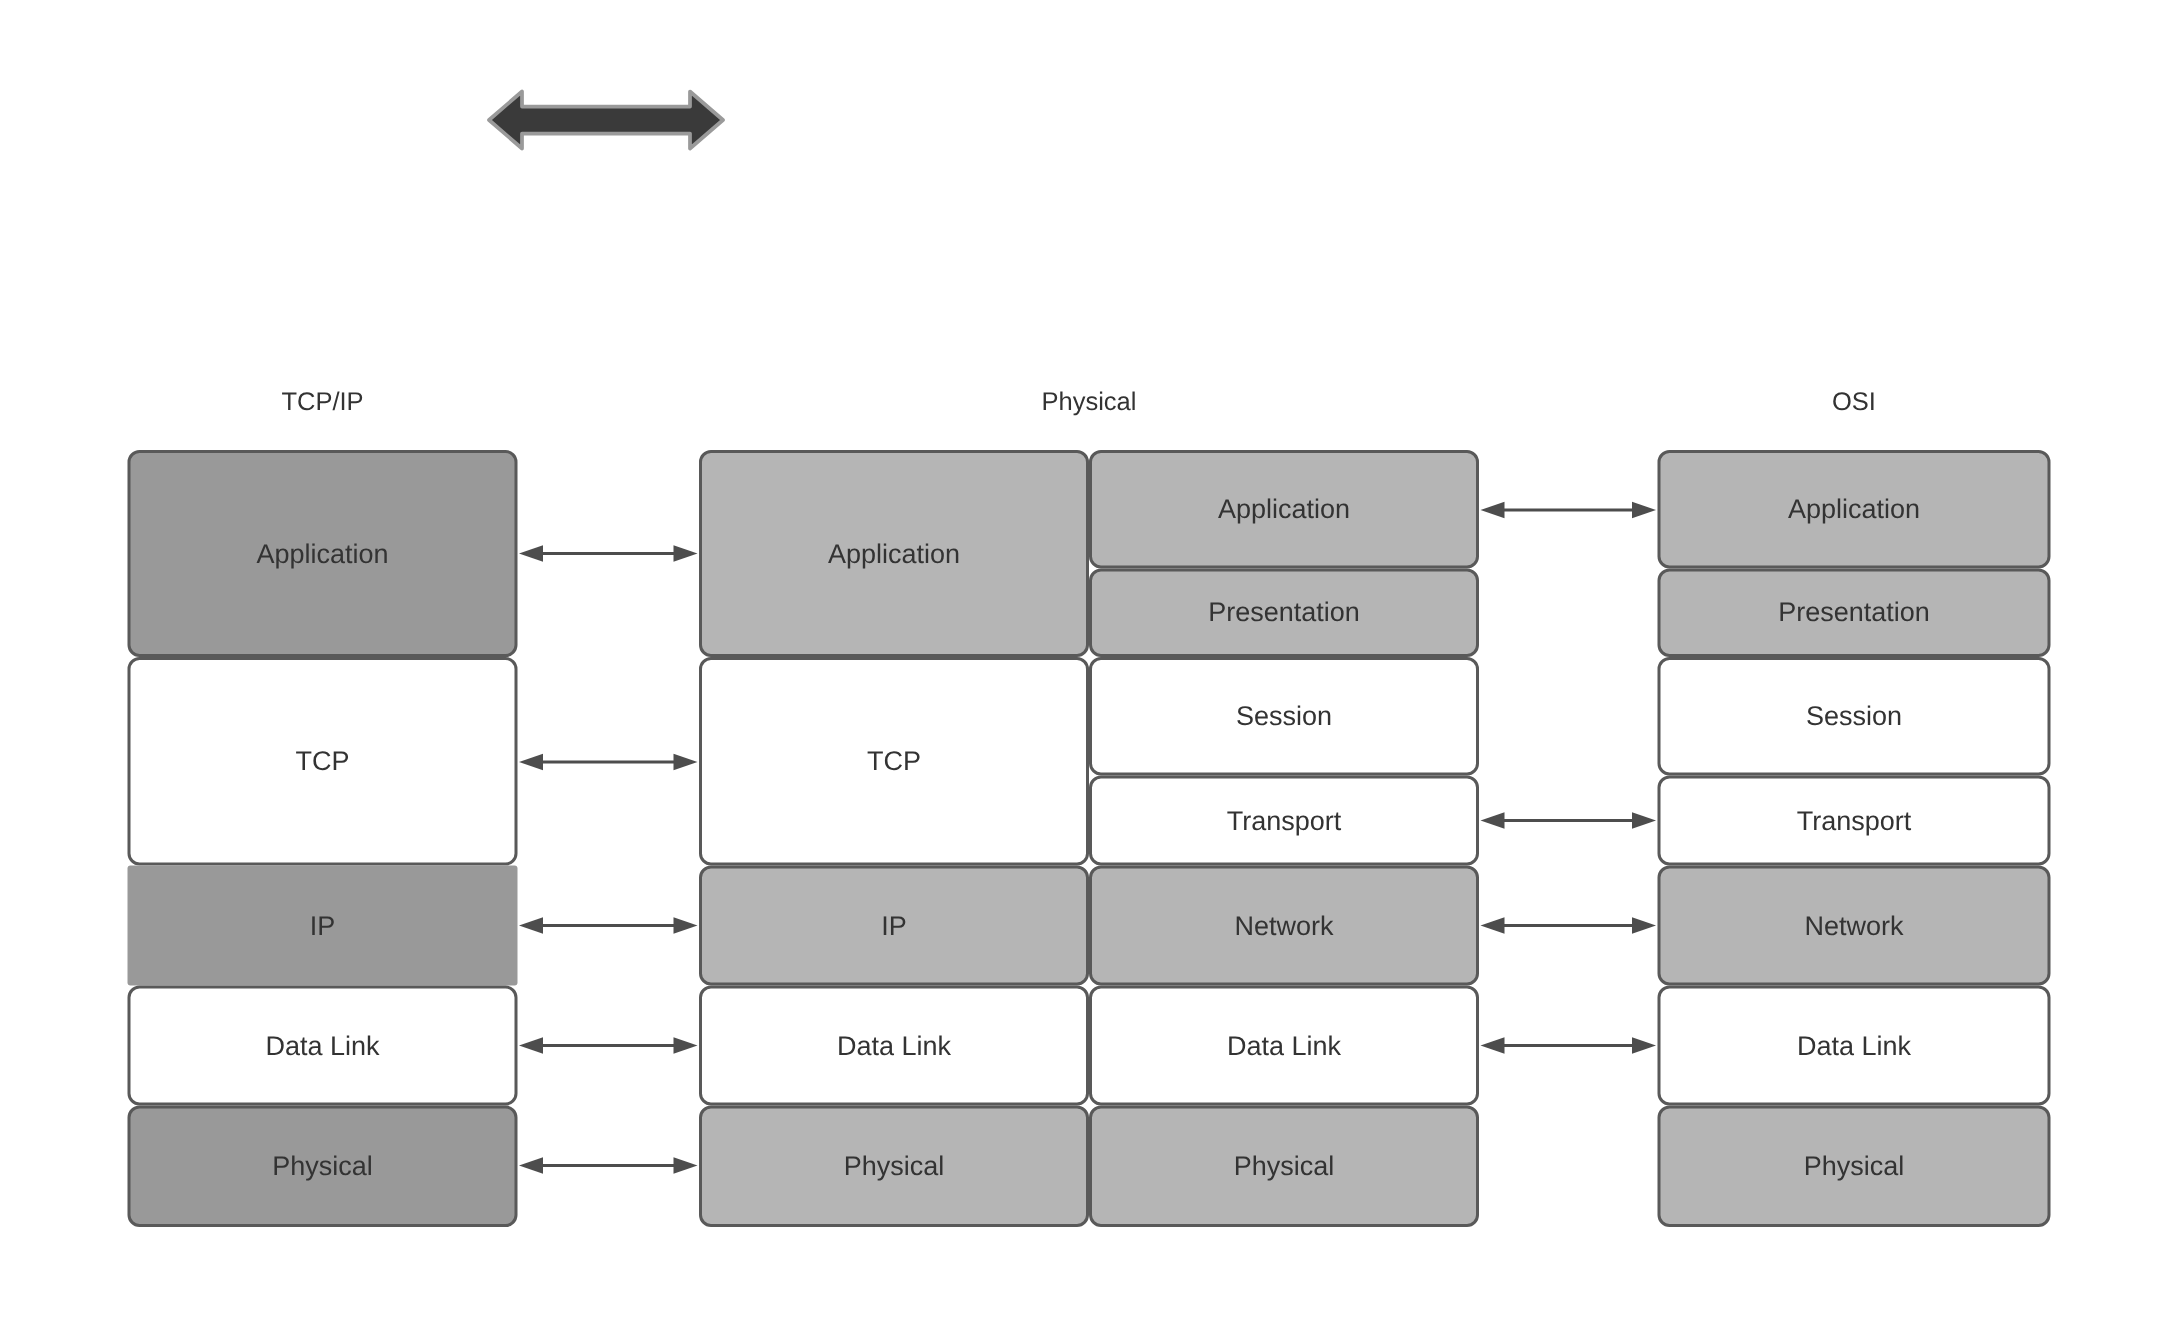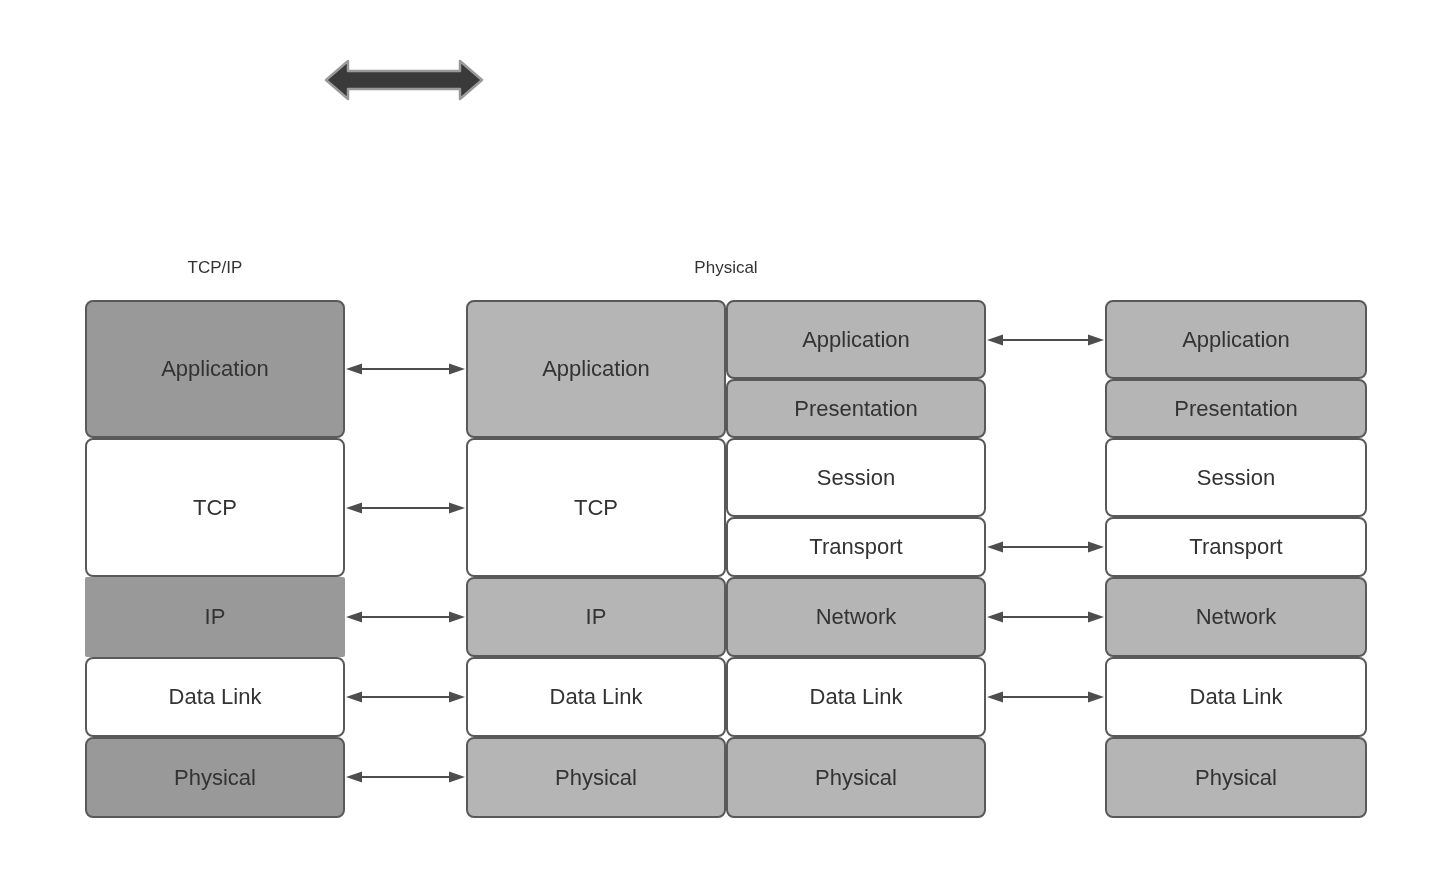--- a/index.html
+++ b/index.html
@@ -27,21 +27,21 @@
     white-space: nowrap;
   }
   .box {
     position: absolute;
     box-sizing: border-box;
     border: 2px solid var(--box-border, #595959);
     border-radius: 8px;
     display: flex;
     align-items: center;
     justify-content: center;
-    font-size: 22px;
+    font-size: 18px;
     color: var(--text, #333333);
     white-space: nowrap;
   }
   .box.tone-dark  { background: var(--dark-fill, #999999); }
   .box.tone-light { background: var(--light-fill, #b5b5b5); }
   .box.tone-white { background: var(--white-fill, #ffffff); text-align: right; }
   .box.noborder   { border: none; border-radius: 2px; }
   .thin-arrow, .thick-arrow {
     position: absolute;
     display: block;
@@ -51,20 +51,21 @@
 <body>
 
 <div class="canvas">
 
   <svg class="thick-arrow" style="left:324px; top:58px;" width="160" height="44" viewBox="0 0 160 44">
     <polygon points="2,22 24,3 24,13 136,13 136,3 158,22 136,41 136,31 24,31 24,41" fill="#3a3a3a" stroke="#9a9a9a" stroke-width="2.5" stroke-linejoin="round"></polygon>
   </svg>
 
   <div class="col-header" style="left:85px;  width:260px;">TCP/IP</div>
   <div class="col-header" style="left:466px; width:520px;">Physical</div>
+  <div class="col-header" style="left:1105px;width:262px;">OSI</div>
 
   <div id="boxes">
       <div class="box tone-dark" style="left: 85px; width: 260px; top: 300px; height: 138px;">Application</div>
       <div class="box tone-white" style="left: 85px; width: 260px; top: 438px; height: 139px;">TCP</div>
       <div class="box tone-dark noborder" style="left: 85px; width: 260px; top: 577px; height: 80px;">IP</div>
       <div class="box tone-white" style="left: 85px; width: 260px; top: 657px; height: 80px;">Data Link</div>
       <div class="box tone-dark" style="left: 85px; width: 260px; top: 737px; height: 81px;">Physical</div>
       <div class="box tone-light" style="left: 466px; width: 260px; top: 300px; height: 138px;">Application</div>
       <div class="box tone-white" style="left: 466px; width: 260px; top: 438px; height: 139px;">TCP</div>
       <div class="box tone-light" style="left: 466px; width: 260px; top: 577px; height: 80px;">IP</div>

